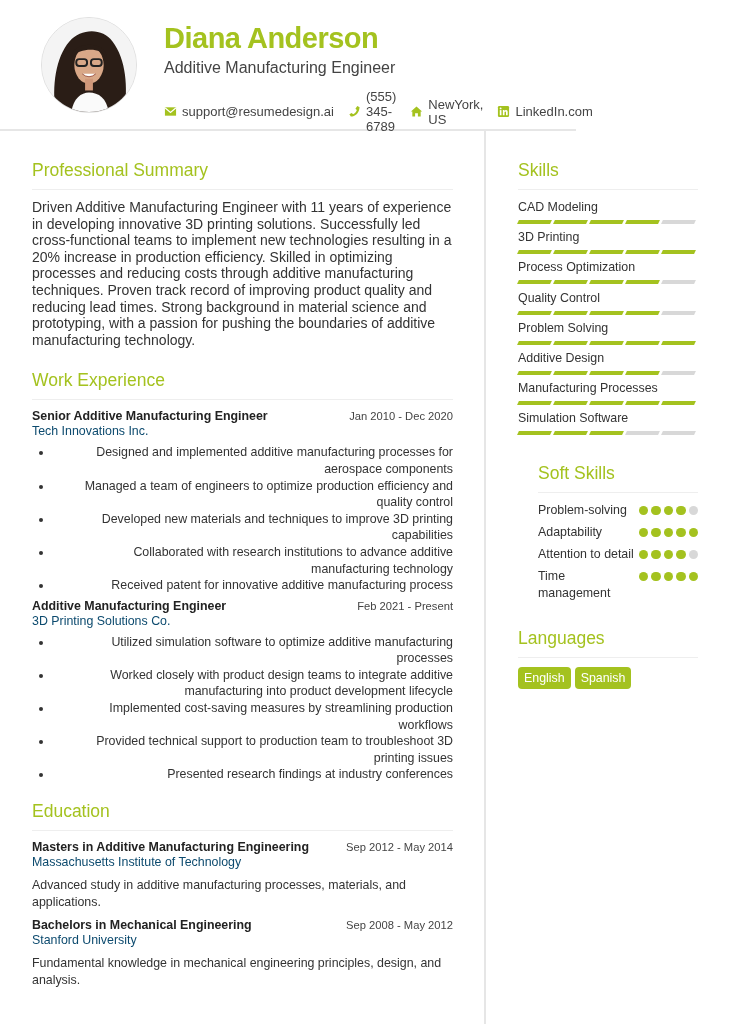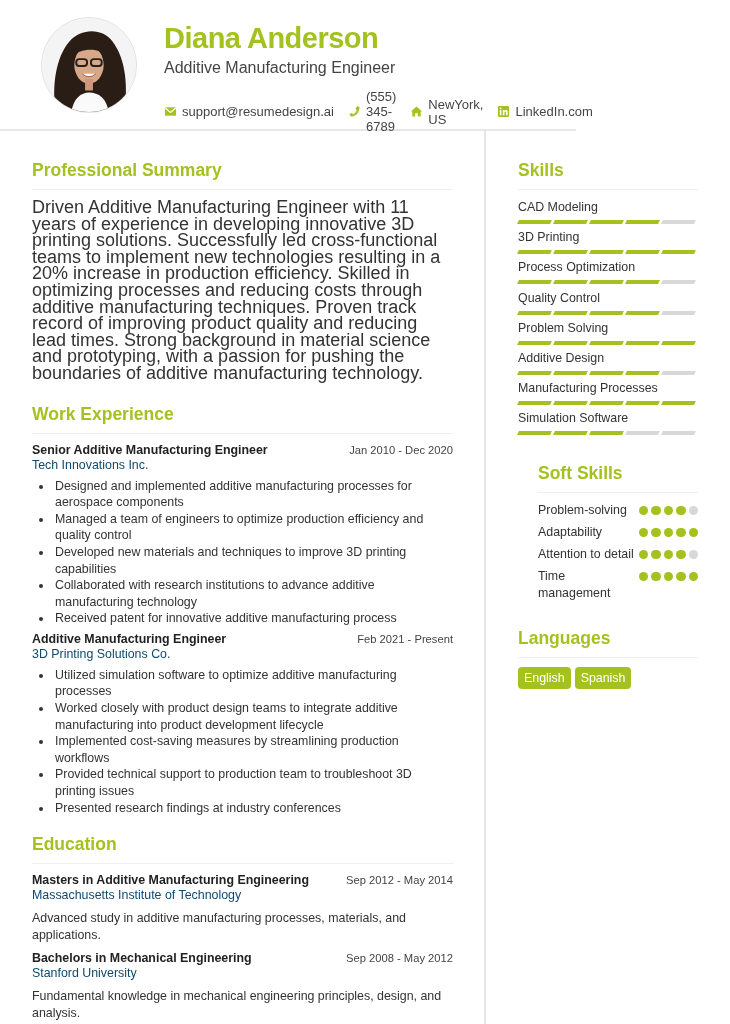--- a/index.html
+++ b/index.html
@@ -14,30 +14,30 @@
   .contacts { position: absolute; left: 164px; top: 89px; display: flex; align-items: center; font-size: 13px; color: #444444; }
   .contact { display: flex; align-items: center; margin-right: 14px; }
   .contact .ic { width: 13px; height: 13px; margin-right: 5px; display: inline-block; }
   .contact .ic svg { width: 13px; height: 13px; display: block; }
 
   .divider-v { position: absolute; left: 484px; top: 131px; width: 2px; height: 893px; background: #e6e6e6; }
 
   .left { position: absolute; left: 32px; top: 160px; width: 421px; }
   .right { position: absolute; left: 518px; top: 160px; width: 180px; }
 
-  .sec-title { font-size: 17.5px; font-weight: bold; color: #a4c21f; padding-bottom: 8px; border-bottom: 1px solid #eeeeee; margin-bottom: 9px; }
-  .para { font-size: 18px; line-height: 16.6px; color: #333333; }
+  .sec-title { font-size: 17.5px; font-weight: normal; color: #a4c21f; padding-bottom: 8px; border-bottom: 1px solid #eeeeee; margin-bottom: 9px; }
+  .para { font-size: 14px; line-height: 16.6px; color: #333333; }
 
   .job { margin-bottom: 5px; }
   .job-head { display: flex; justify-content: space-between; align-items: baseline; }
   .job-title { font-size: 12.4px; font-weight: bold; color: #222222; }
   .job-date { font-size: 11.2px; color: #444444; }
   .job-org { font-size: 12.4px; color: #0c4a6e; line-height: 17px; }
   ul.bullets { list-style: none; margin-top: 4px; }
-  ul.bullets li { position: relative; padding-left: 23px; font-size: 12.4px; line-height: 16.6px; color: #333333; }
+  ul.bullets li { position: relative; padding-left: 23px; font-size: 12.4px; line-height: 16.6px; color: #333333; text-align: right; }
   ul.bullets li::before { content: ""; position: absolute; left: 7px; top: 7px; width: 4px; height: 4px; border-radius: 50%; background: #333333; }
 
   .edu { margin-bottom: 8px; }
   .edu-desc { font-size: 12.4px; line-height: 16.6px; margin-top: 6px; }
 
   .skill { height: 30.2px; }
   .skill-name { font-size: 12.4px; color: #333333; line-height: 16px; }
   .bar { display: flex; margin-top: 5px; }
   .seg { width: 33px; height: 4px; margin-right: 3px; background: #d8d8d8; transform: skewX(-25deg); }
   .seg.on { background: #a4c21f; }

